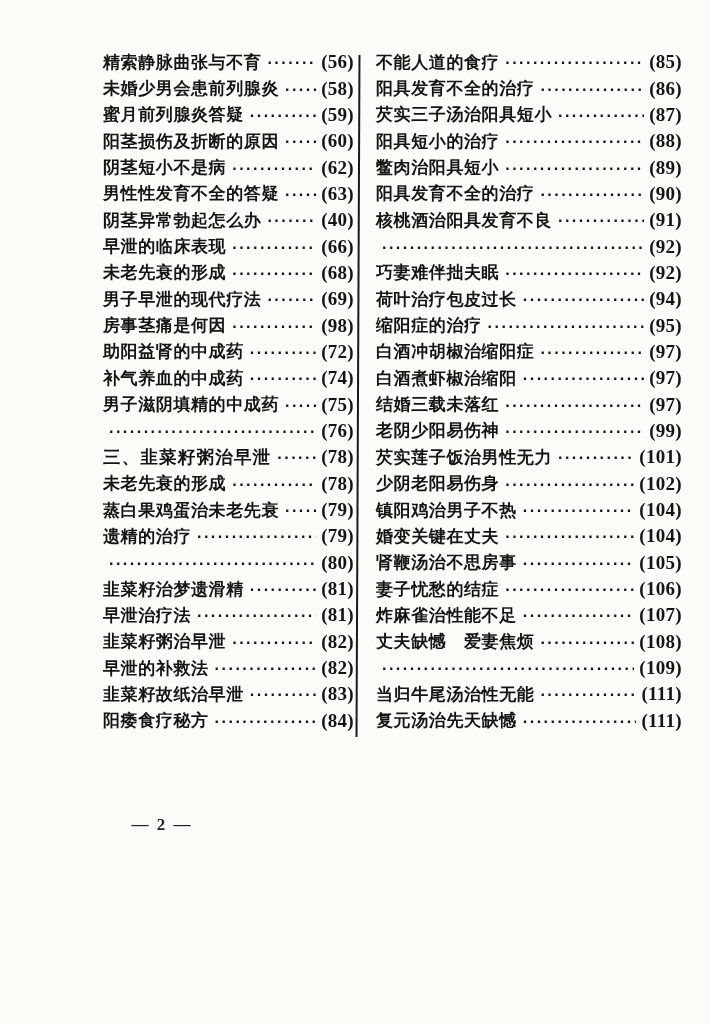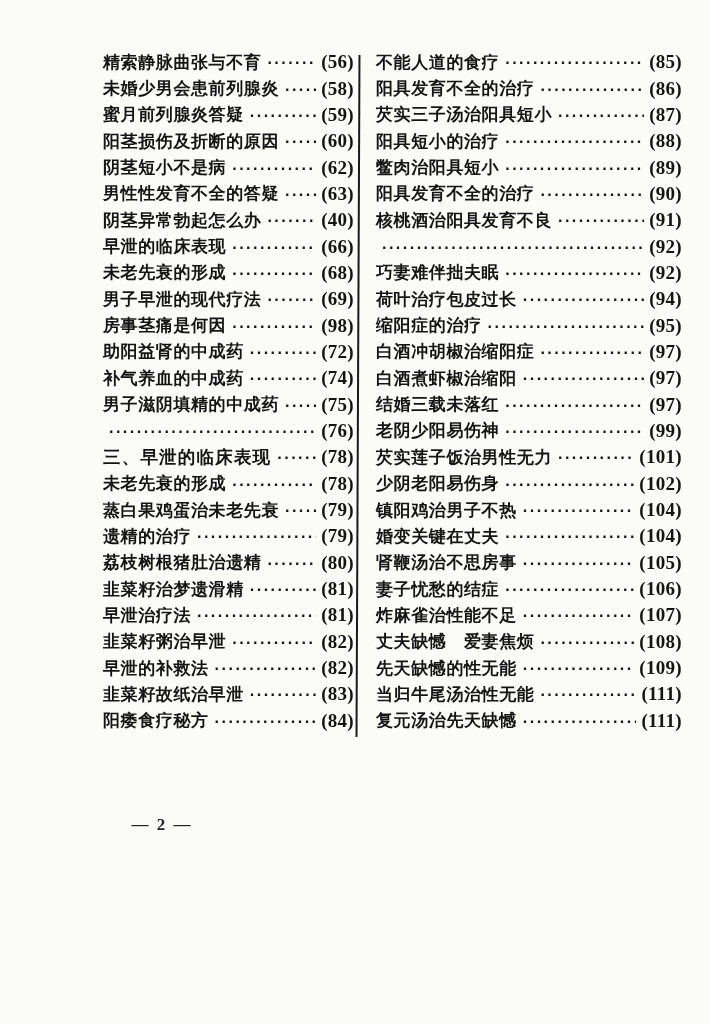--- a/index.html
+++ b/index.html
@@ -156,41 +156,40 @@
       <div class="entry">
         <span class="title">男子滋阴填精的中成药</span>
         <span class="leader">····························································</span>
         <span class="num">(75)</span>
       </div>
       <div class="entry">
         <span class="leader">····························································</span>
         <span class="num">(76)</span>
       </div>
       <div class="entry section">
-        <span class="title">三、早泄的临床表现</span>
+        <span class="title">三、韭菜籽粥治早泄</span>
         <span class="leader">····························································</span>
         <span class="num">(78)</span>
       </div>
       <div class="entry">
         <span class="title">未老先衰的形成</span>
         <span class="leader">····························································</span>
         <span class="num">(78)</span>
       </div>
       <div class="entry">
         <span class="title">蒸白果鸡蛋治未老先衰</span>
         <span class="leader">····························································</span>
         <span class="num">(79)</span>
       </div>
       <div class="entry">
         <span class="title">遗精的治疗</span>
         <span class="leader">····························································</span>
         <span class="num">(79)</span>
       </div>
       <div class="entry">
-        <span class="title">荔枝树根猪肚治遗精</span>
         <span class="leader">····························································</span>
         <span class="num">(80)</span>
       </div>
       <div class="entry">
         <span class="title">韭菜籽治梦遗滑精</span>
         <span class="leader">····························································</span>
         <span class="num">(81)</span>
       </div>
       <div class="entry">
         <span class="title">早泄治疗法</span>
@@ -331,21 +330,20 @@
         <span class="title">炸麻雀治性能不足</span>
         <span class="leader">····························································</span>
         <span class="num">(107)</span>
       </div>
       <div class="entry">
         <span class="title">丈夫缺憾　爱妻焦烦</span>
         <span class="leader">····························································</span>
         <span class="num">(108)</span>
       </div>
       <div class="entry">
-        <span class="title">先天缺憾的性无能</span>
         <span class="leader">····························································</span>
         <span class="num">(109)</span>
       </div>
       <div class="entry">
         <span class="title">当归牛尾汤治性无能</span>
         <span class="leader">····························································</span>
         <span class="num">(111)</span>
       </div>
       <div class="entry">
         <span class="title">复元汤治先天缺憾</span>

